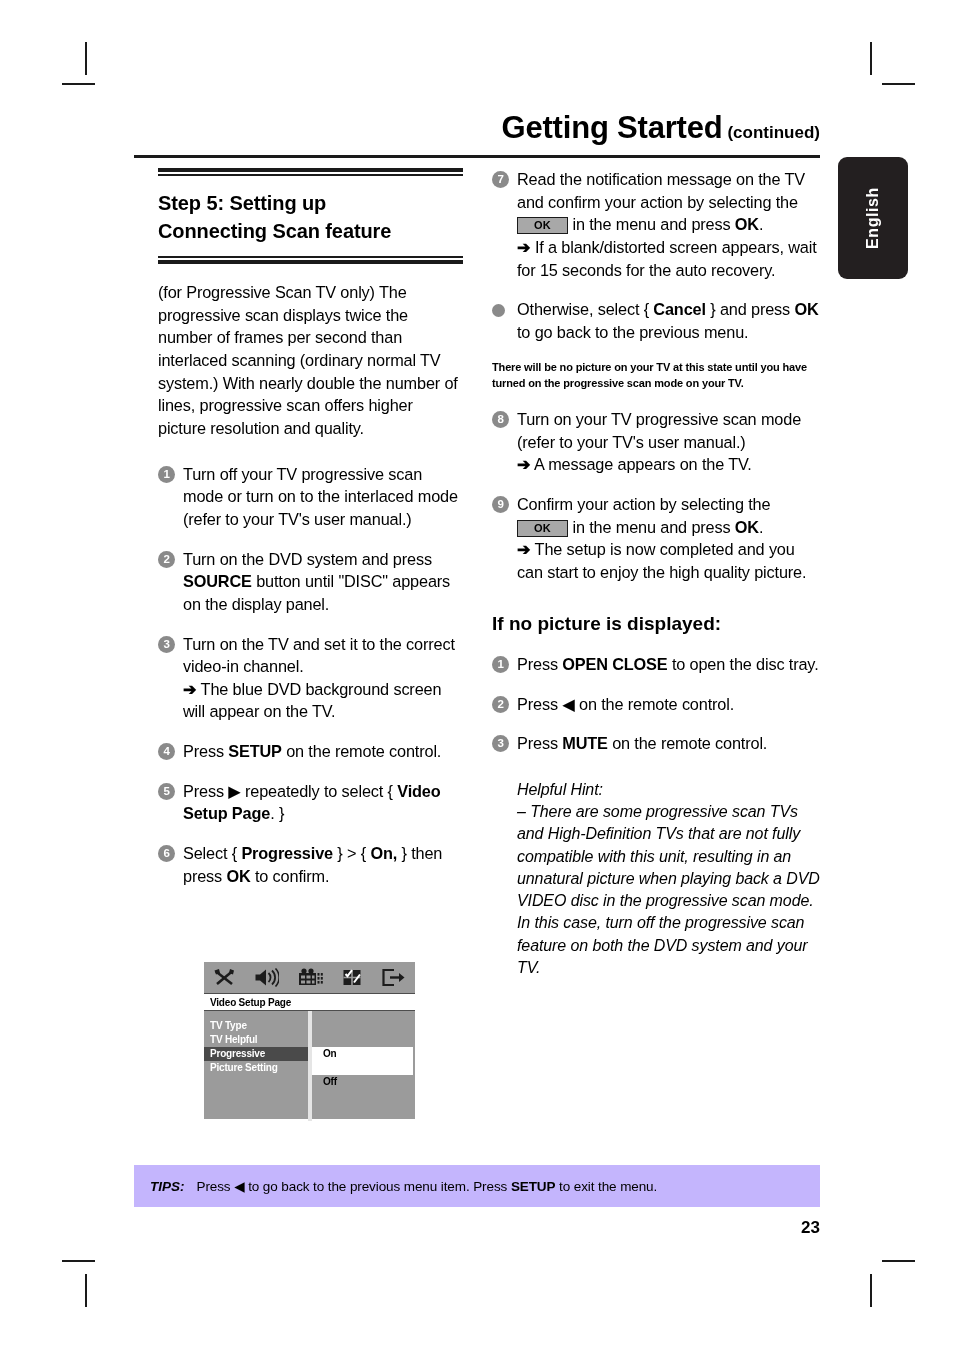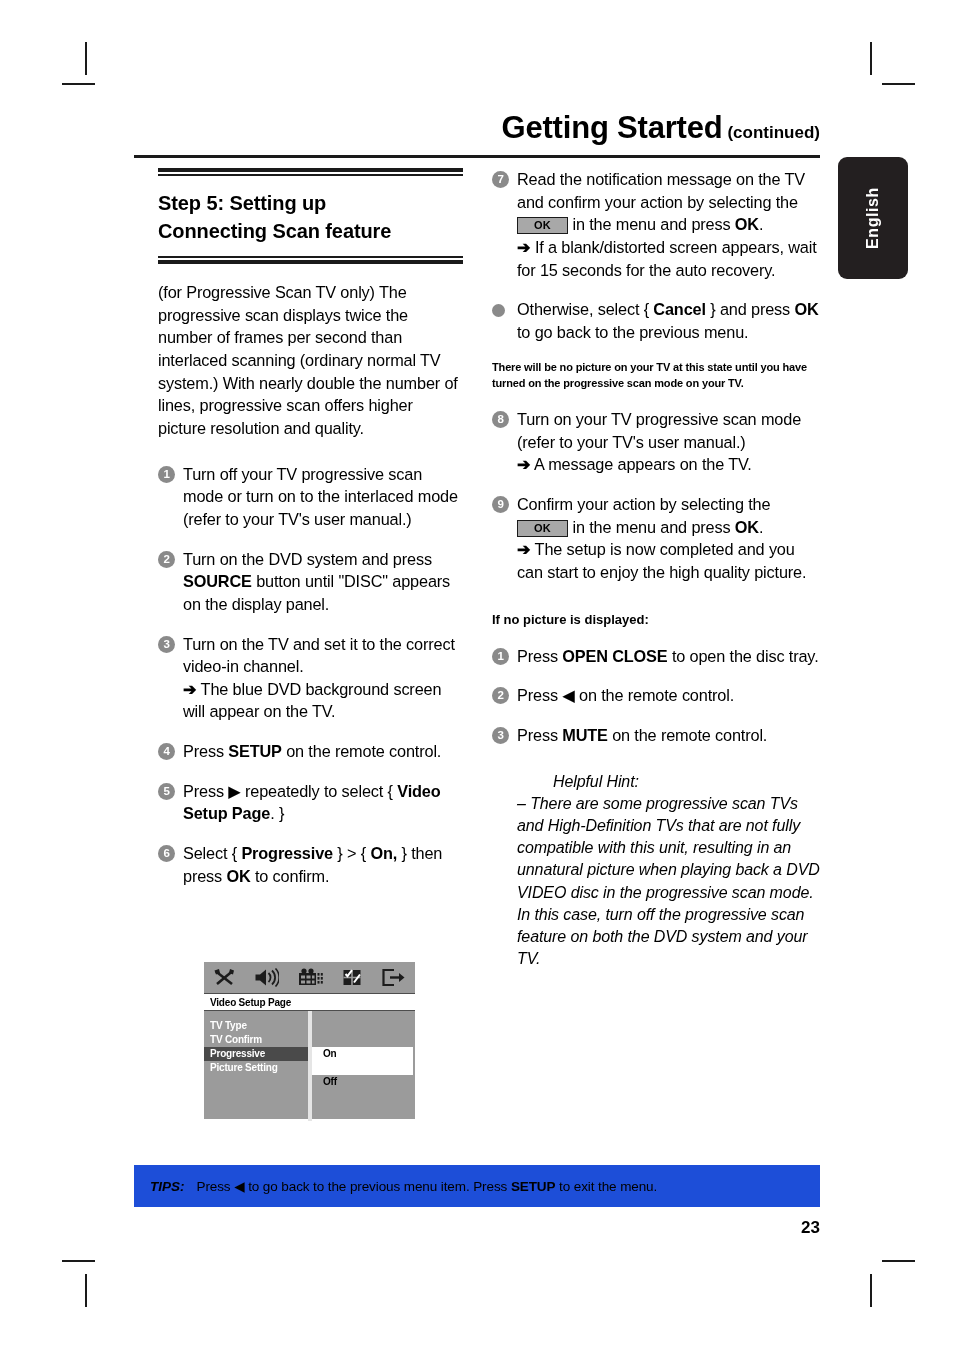--- a/index.html
+++ b/index.html
@@ -161,32 +161,32 @@
   .notice {
     margin-top: 17px;
     font-size: 11px;
     font-weight: bold;
     line-height: 1.39;
     letter-spacing: -0.15px;
   }
   .subsec-head {
     margin-top: 27px;
     margin-bottom: 16px;
-    font-size: 13px;
+    font-size: 19px;
     font-weight: bold;
     line-height: 1.39;
   }
   .hint {
     margin-top: 24px;
     font-style: italic;
     font-size: 16px;
     line-height: 1.39;
     letter-spacing: -0.1px;
   }
-  .hint .hint-title { display: block; margin-left: 36px; }
+  .hint .hint-title { display: block; }
 
   
   #osd {
     position: absolute;
     left: 204px;
     top: 962px;
     width: 211px;
     height: 157px;
     background: #9b9b9b;
   }
@@ -252,21 +252,21 @@
     margin-right: 2px;
   }
 
   
   #tips-bar {
     position: absolute;
     left: 134px;
     top: 1165px;
     width: 686px;
     height: 42px;
-    background: #1d4ed8;
+    background: #c4b5fd;
     display: flex;
     align-items: center;
     padding-left: 16px;
     box-sizing: border-box;
   }
   #tips-bar .tips-label {
     font-style: italic;
     font-weight: bold;
     font-size: 13.5px;
     margin-right: 12px;
@@ -414,21 +414,21 @@
         <path d="M18 5 L23.5 9.5 L18 14 Z" fill="#1c1c1c"></path>
       </svg>
     </span>
   </div>
   <div id="osd-titlebar">
     <span>Video Setup Page</span>
   </div>
   <div id="osd-body">
     <div id="osd-left">
       <div class="osd-item">TV Type</div>
-      <div class="osd-item">TV Confirm</div>
+      <div class="osd-item">TV Helpful</div>
       <div class="osd-item sel">Progressive</div>
       <div class="osd-item">Picture Setting</div>
     </div>
     <div id="osd-right">
       <div style="height:28px;"></div>
       <div class="osd-val sel">On</div>
       <div class="osd-val">Off</div>
     </div>
   </div>
 </div>

